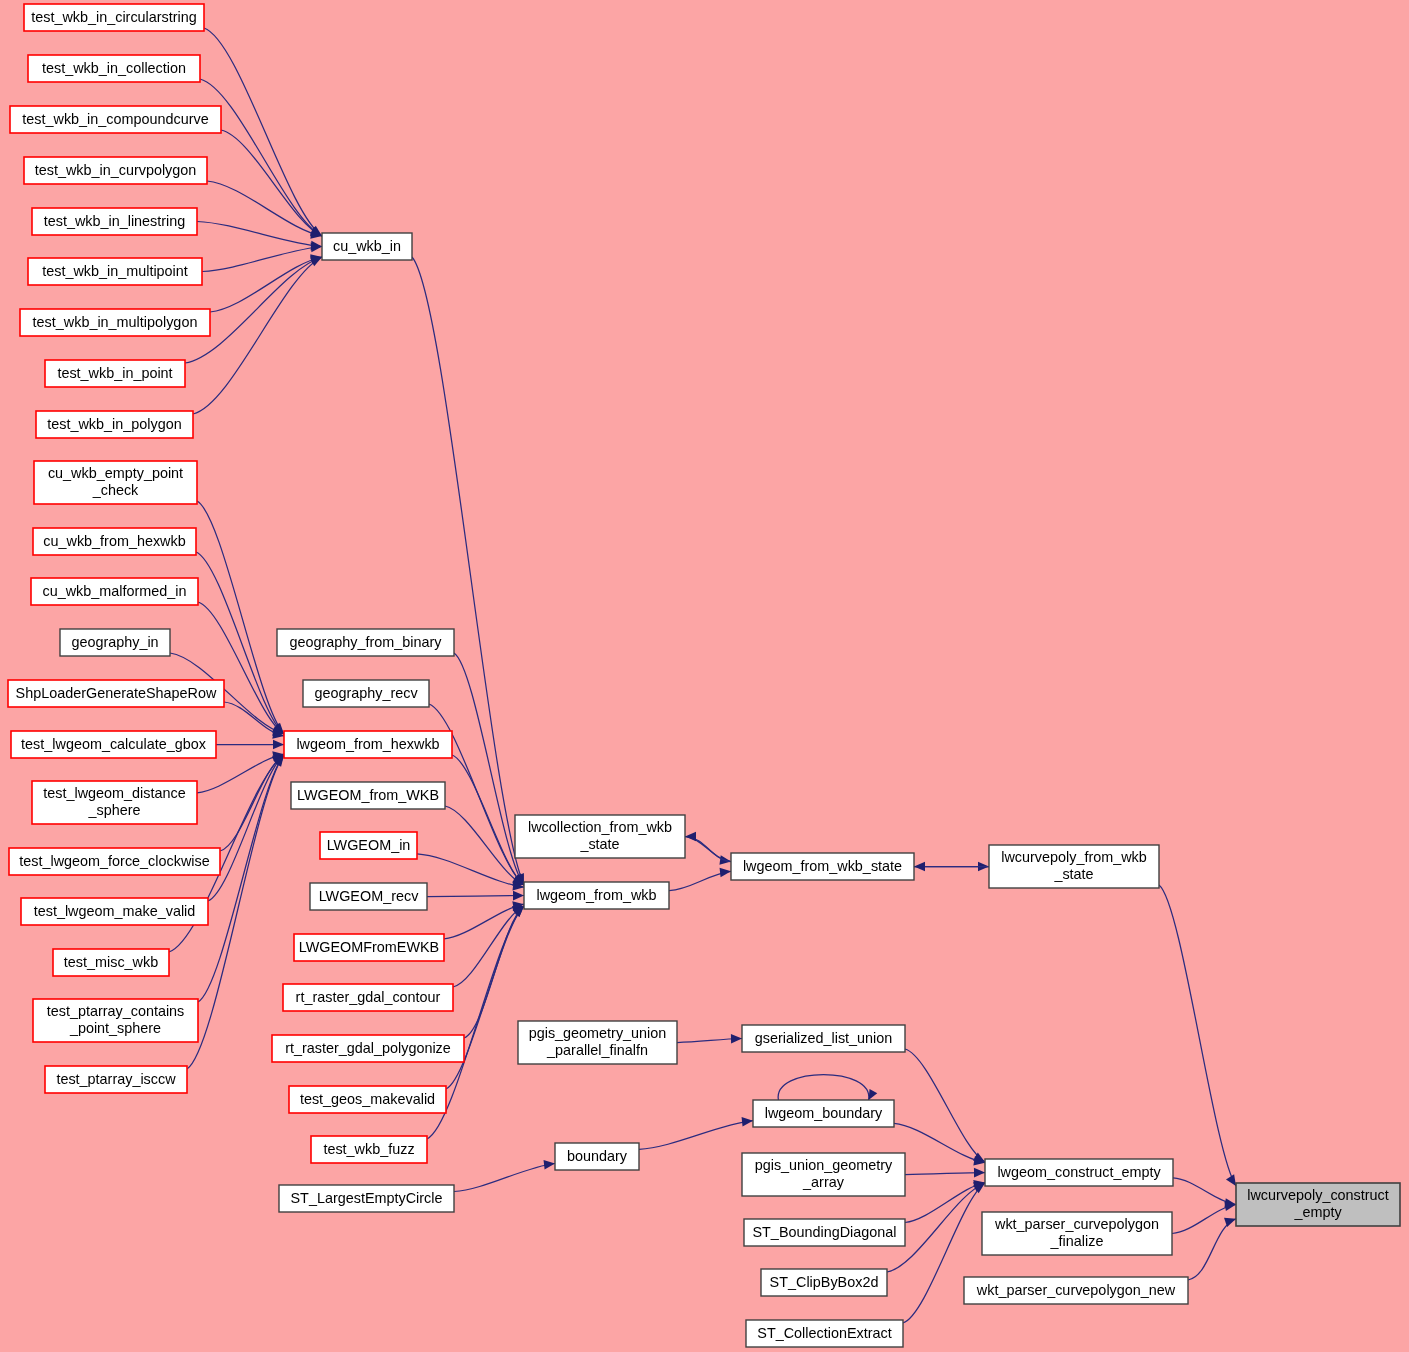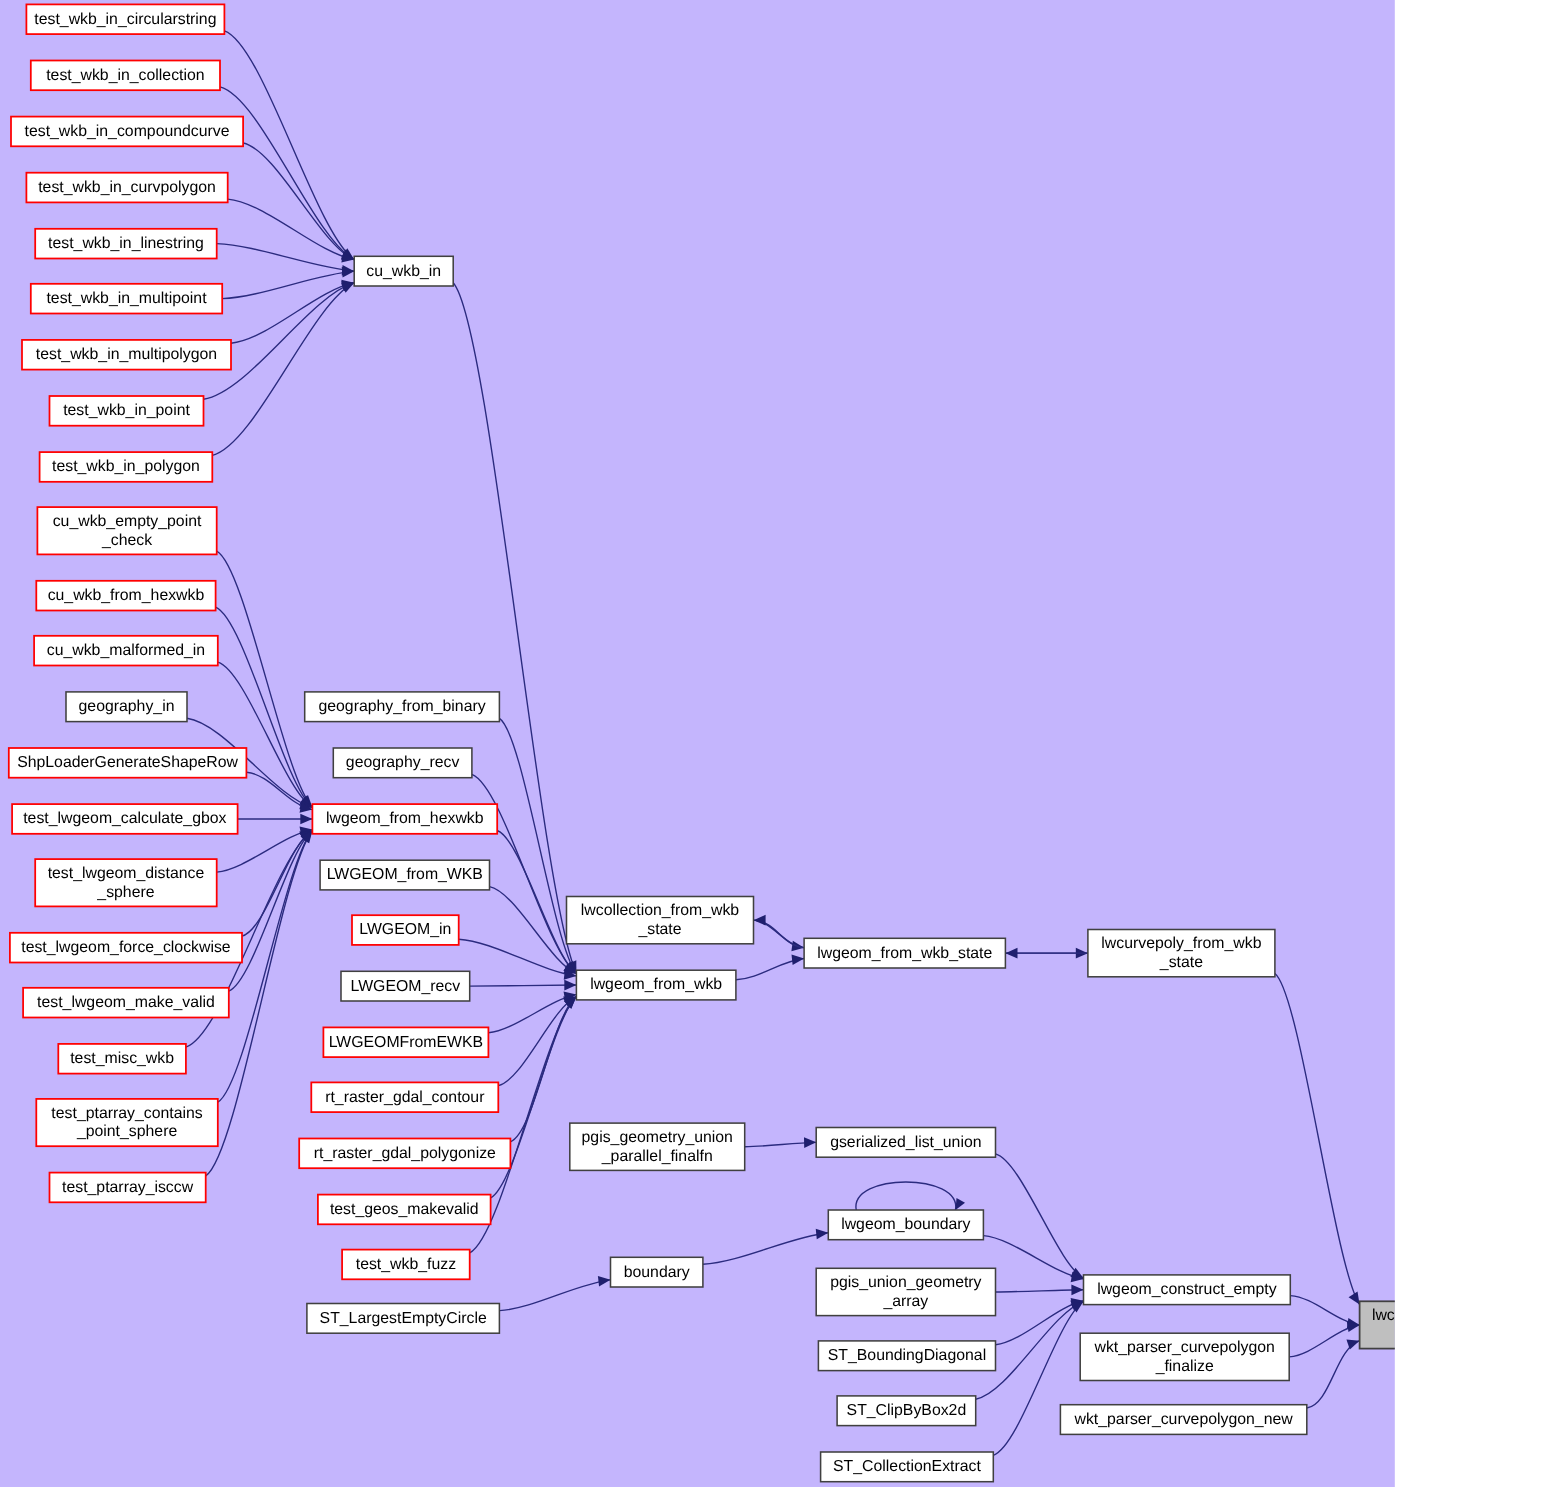--- a/index.html
+++ b/index.html
@@ -5,23 +5,23 @@
   html, body {
     margin: 0;
     padding: 0;
     background: #ffffff;
   }
   body {
     font-family: "Liberation Sans", sans-serif;
   }
   #graph-root {
     position: relative;
-    width: 1268px;
+    width: 1409px;
     height: 1352px;
-    background: #c4b5fd;
+    background: #fca5a5;
     overflow: hidden;
   }
   svg#callgraph {
     position: absolute;
     top: 0;
     left: 0;
     width: 1409px;
     height: 1352px;
     display: block;
   }

